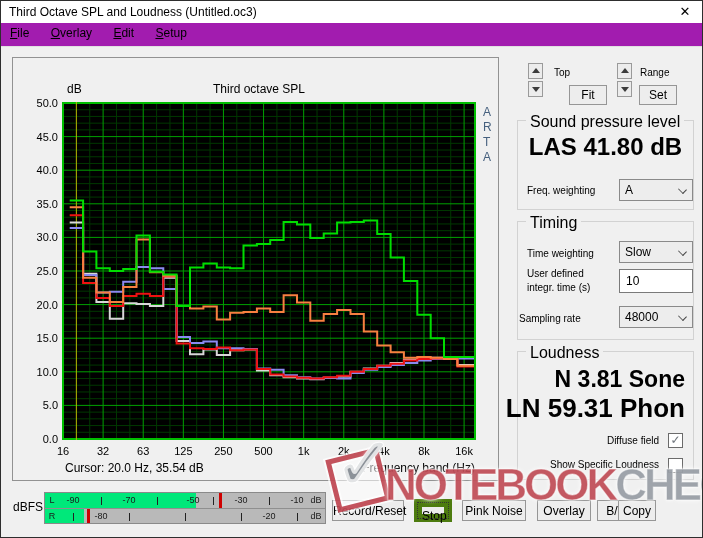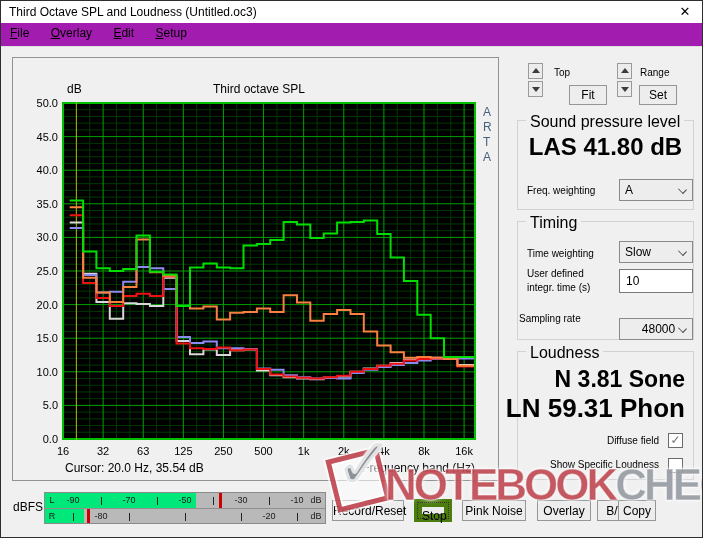--- a/index.html
+++ b/index.html
@@ -190,21 +190,21 @@
   </div>
 
   <span id="dbfs-label" class="lbl">dBFS</span>
   <div id="meter-box">
     <div class="meter-row" id="meter-left">
         <span class="meter-fill" style="width: 151.2px;"></span>
         <span class="meter-peak" style="left: 173.6px;"></span>
         <span class="meter-lbl" style="left: 7px;">L</span>
         <span class="meter-lbl" style="left: 28px;">-90</span>
         <span class="meter-lbl" style="left: 84px;">-70</span>
-        <span class="meter-lbl" style="left: 140px;">-50</span>
+        <span class="meter-lbl" style="left: 148px;">-50</span>
         <span class="meter-lbl" style="left: 196px;">-30</span>
         <span class="meter-lbl" style="left: 252px;">-10</span>
         <span class="meter-tick" style="left: 56px;"></span>
         <span class="meter-tick" style="left: 112px;"></span>
         <span class="meter-tick" style="left: 168px;"></span>
         <span class="meter-tick" style="left: 224px;"></span>
         <span class="meter-lbl" style="left: 271px;">dB</span>
       </div>
     <div class="meter-row bottom" id="meter-right">
         <span class="meter-fill" style="width: 39.2px;"></span>
@@ -261,21 +261,21 @@
     <span class="grp-label">Timing</span>
     <span class="lbl" style="left:9px;top:26px;">Time weighting</span>
     <div class="combo" style="left:101px;top:19px;">
       <span>Slow</span>
       <span class="chev"></span>
     </div>
     <span class="lbl" style="left:9px;top:46px;">User defined</span>
     <span class="lbl" style="left:9px;top:60px;">integr. time (s)</span>
     <div class="edit" style="left:101px;top:47px;">10</div>
     <span class="lbl" style="left:1px;top:91px;">Sampling rate</span>
-    <div class="combo" style="left:101px;top:96px;text-align:center;">
+    <div class="combo" style="left:101px;top:84px;">
       <span>48000</span>
       <span class="chev"></span>
     </div>
   </div>
 
   <div class="grp" style="left:516px;top:350px;width:177px;height:129px;">
     <span class="grp-label">Loudness</span>
     <div class="bigval" style="right:8px;top:14px;font-size:23px;">N 3.81 Sone</div>
     <div class="bigval" style="right:8px;top:41px;font-size:26px;">LN 59.31 Phon</div>
     <span class="lbl" style="right:34px;top:83px;">Diffuse field</span>

